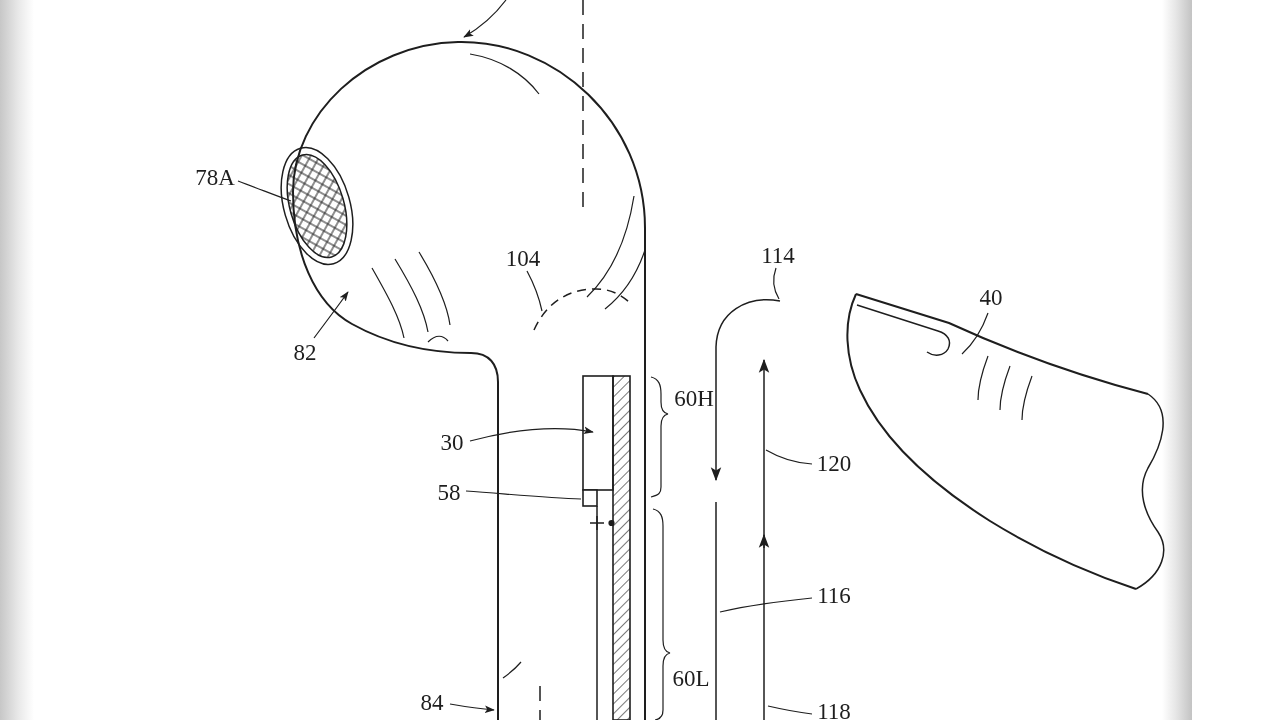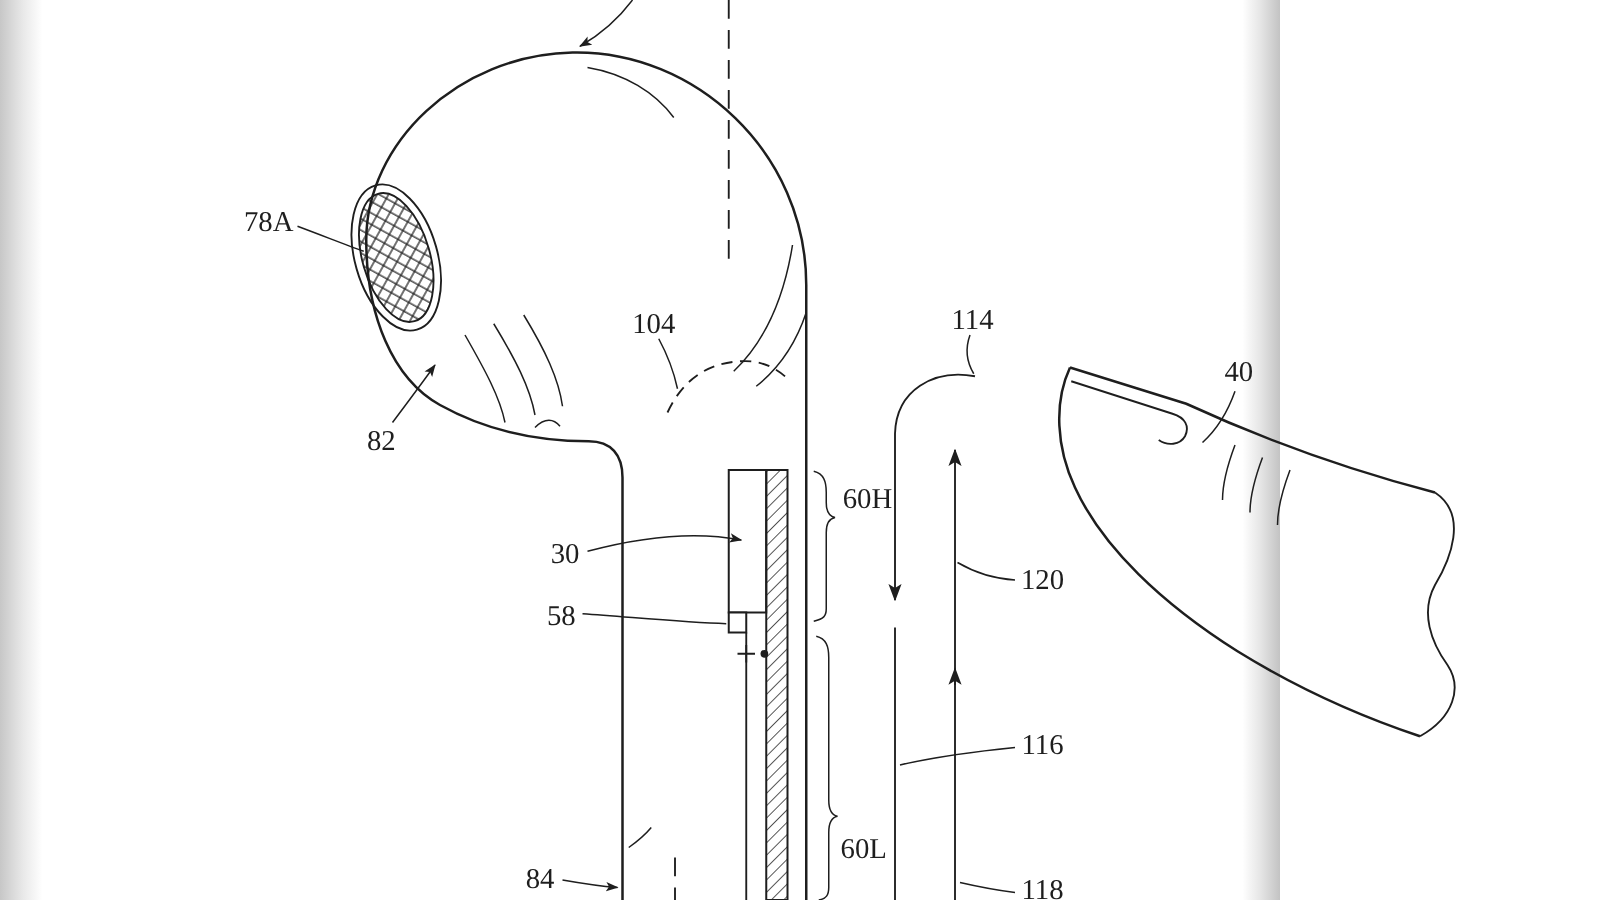--- a/index.html
+++ b/index.html
@@ -1,16 +1,16 @@
 <!DOCTYPE html>
 <html><head>
 <meta charset="utf-8">
 <style>
   html,body{margin:0;padding:0;width:1280px;height:720px;background:#ffffff;overflow:hidden;}
-  .stage{position:relative;width:1024px;height:720px;background:#ffffff;}
+  .stage{position:relative;width:1192px;height:720px;background:#ffffff;}
   .edge{position:absolute;top:0;bottom:0;pointer-events:none;}
   .edge-left{left:0;width:34px;background:linear-gradient(90deg,#c7c7c7 0%,#e9e9e9 55%,#ffffff 100%);}
   .edge-right{right:0;width:30px;background:linear-gradient(270deg,#c3c3c3 0%,#e7e7e7 55%,#ffffff 100%);}
   svg{position:absolute;left:0;top:0;}
   .ink{stroke:#1e1e1e;fill:none;}
   .w2{stroke-width:2;}
   .w15{stroke-width:1.5;}
   .w12{stroke-width:1.2;}
   .lbl{font-family:"Liberation Serif","DejaVu Serif",serif;font-size:23px;fill:#1e1e1e;text-anchor:middle;}
 </style>

